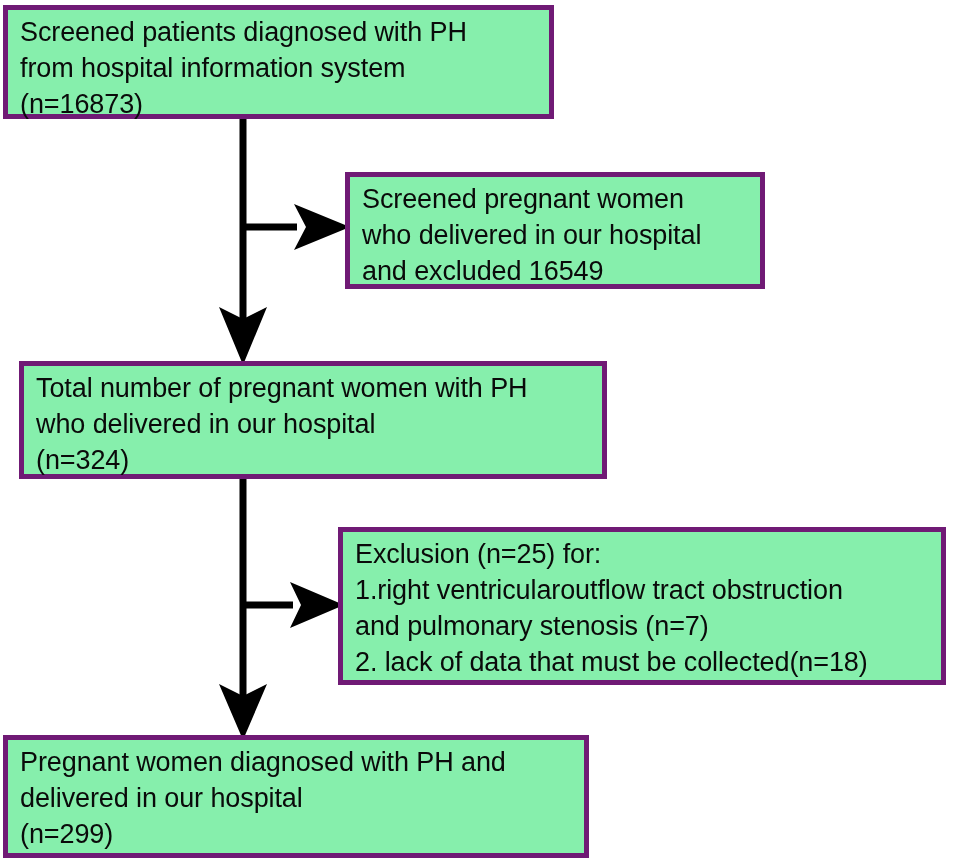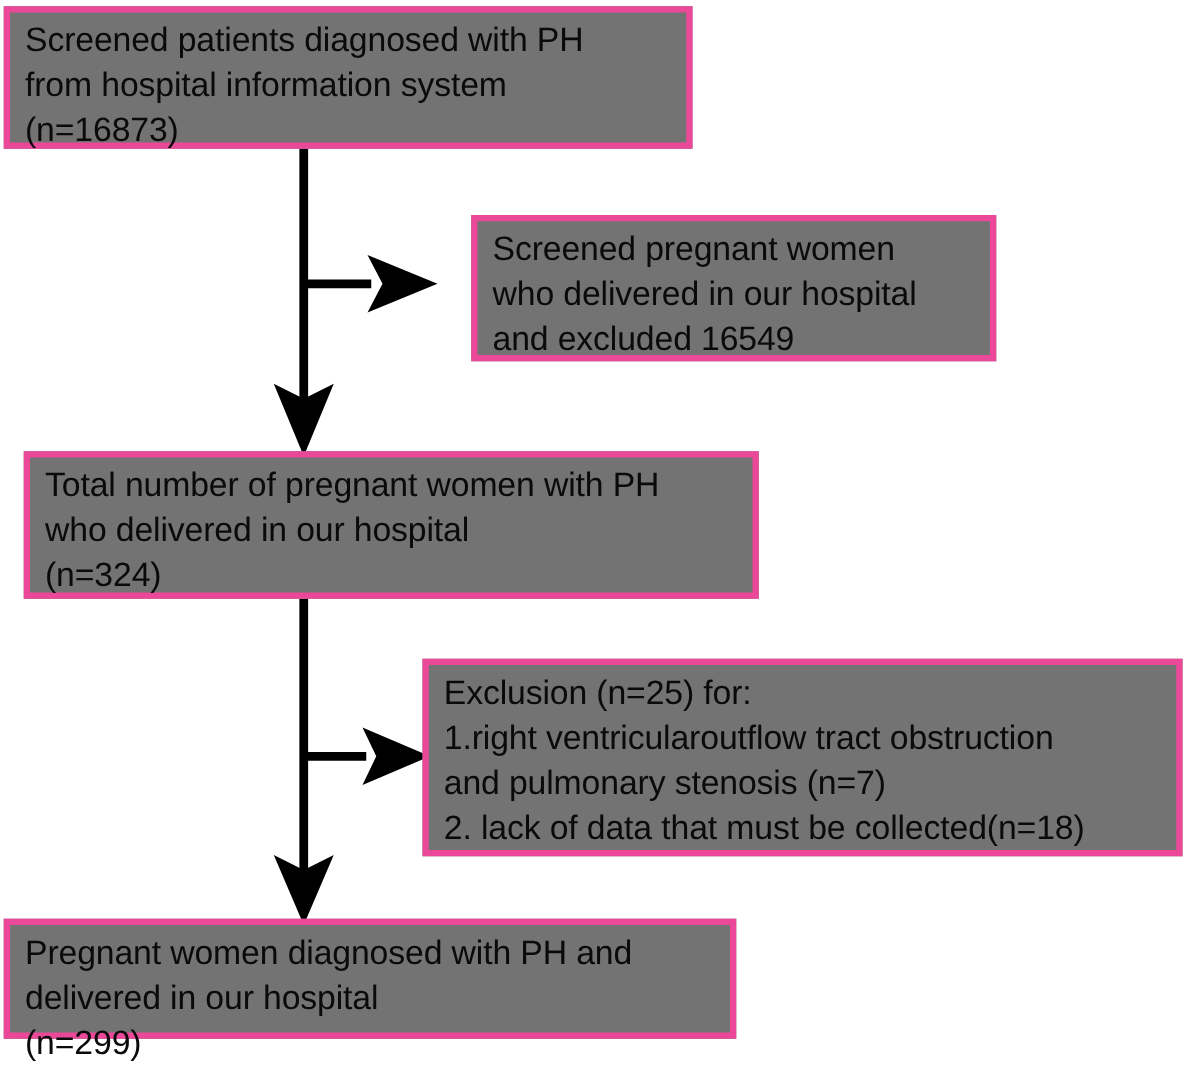--- a/index.html
+++ b/index.html
@@ -12,22 +12,22 @@
     position: relative;
     width: 955px;
     height: 861px;
     background: #ffffff;
     overflow: hidden;
     font-family: "Liberation Sans", sans-serif;
   }
   .node {
     position: absolute;
     box-sizing: border-box;
-    background: #737373;
-    border: 5px solid #ec4899;
+    background: #86efac;
+    border: 5px solid #701a75;
     z-index: 2;
   }
   .node-text {
     position: absolute;
     left: 12px;
     top: 4px;
     right: 6px;
     font-size: 27px;
     line-height: 36px;
     color: #0a0a0a;
@@ -37,24 +37,24 @@
   #connectors {
     position: absolute;
     left: 0;
     top: 0;
     width: 955px;
     height: 861px;
     z-index: 1;
   }
   
   #node-screened-patients { left: 3px;   top: 5px;   width: 551px; height: 114px; }
-  #node-screened-pregnant  { left: 345px; top: 172px; width: 420px; height: 117px; margin-left: 32px; }
+  #node-screened-pregnant  { left: 345px; top: 172px; width: 420px; height: 117px; }
   #node-total-pregnant     { left: 3px;   top: 361px; width: 588px; height: 118px; margin-left: 16px; }
   #node-exclusion          { left: 338px; top: 527px; width: 608px; height: 158px; }
-  #node-final-cohort       { left: 3px;   top: 735px; width: 586px; height: 96px; }
+  #node-final-cohort       { left: 3px;   top: 735px; width: 586px; height: 123px; }
 </style>
 </head>
 <body>
 
 <div id="canvas">
 
   <svg id="connectors" viewBox="0 0 955 861" width="955" height="861" xmlns="http://www.w3.org/2000/svg">
 
     <line x1="243" y1="119" x2="243" y2="330" stroke="#000000" stroke-width="7"></line>
 

